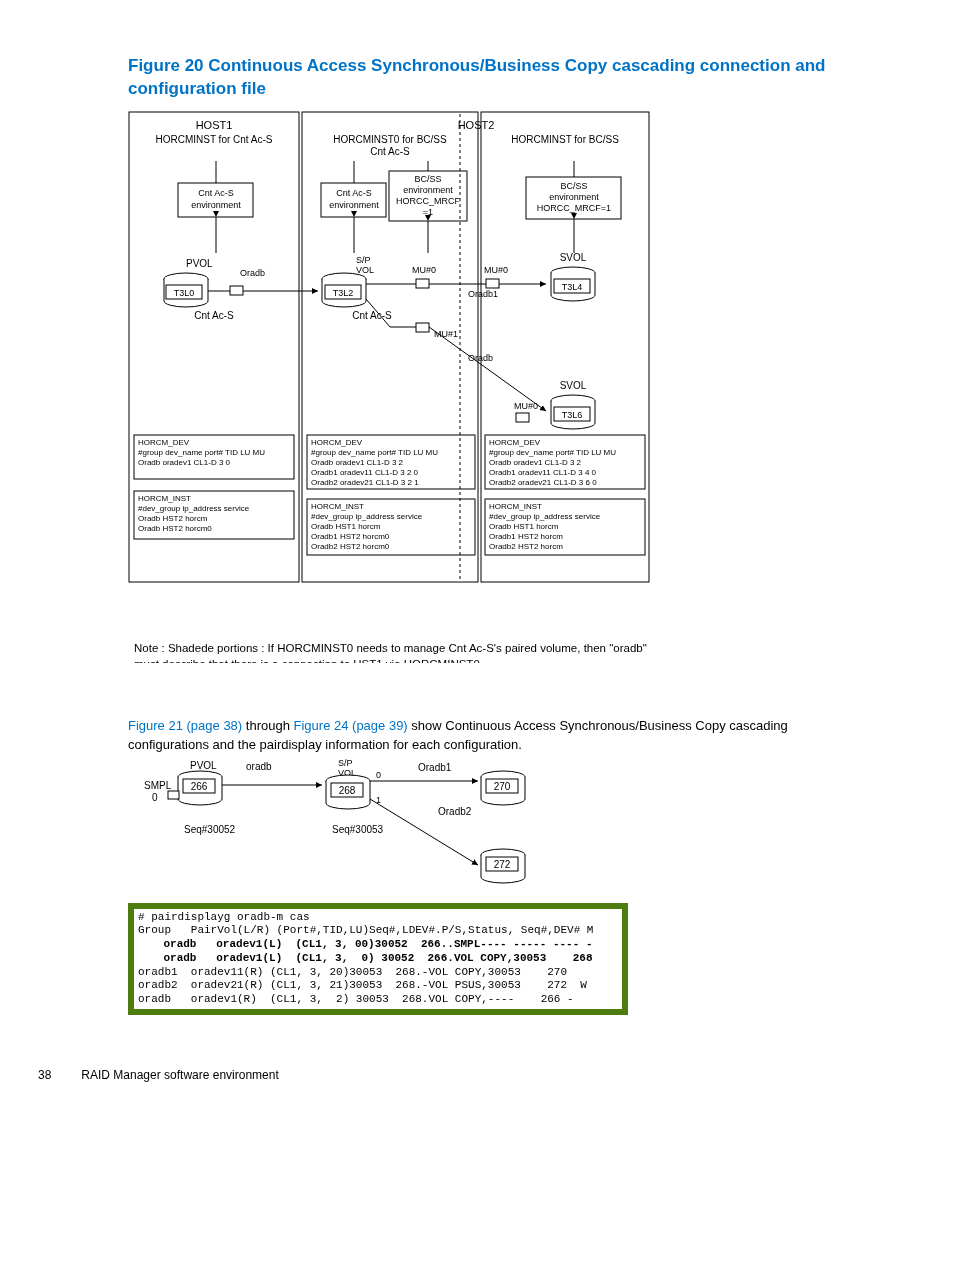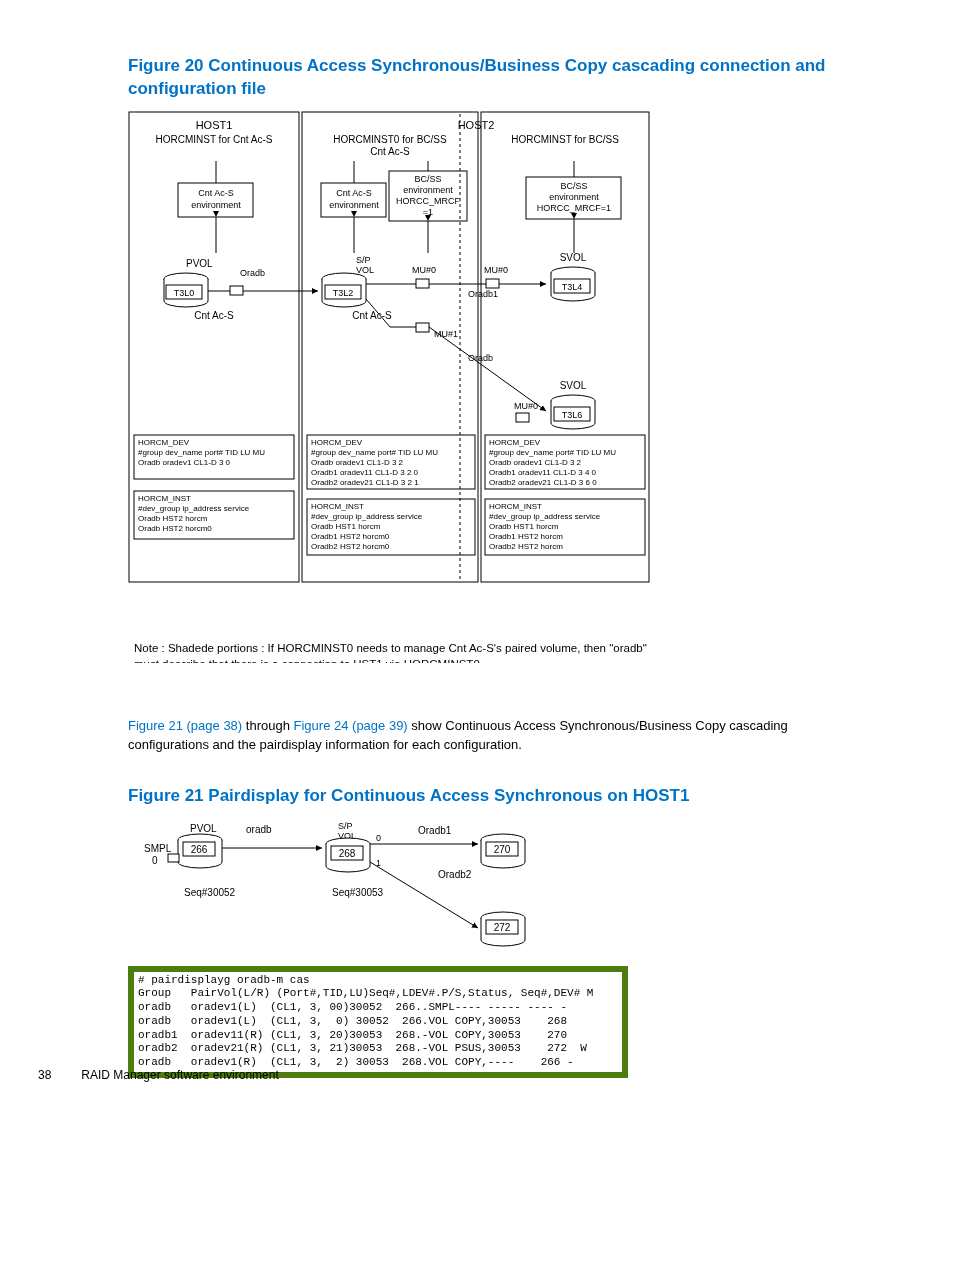--- a/index.html
+++ b/index.html
@@ -57,21 +57,21 @@
     border: 6px solid #4d7c0f;
     margin: 8px 0 0 0;
     width: 500px;
     padding: 2px 4px;
     font-family: "Courier New", monospace;
     font-size: 11px;
     line-height: 1.25;
     white-space: pre;
     box-sizing: border-box;
   }
-  .pd-row.bold { font-weight: normal; color:#000; }
+  .pd-row.bold { font-weight: bold; color:#000;text-align:center; }
   .footer {
     position: absolute;
     left: 38px;
     bottom: 38px;
     font-size: 12px;
   }
   .pgnum { display:inline-block; width: 40px; }
   
   .svg-text { font-family: Arial, sans-serif; }
 </style>
@@ -224,21 +224,20 @@
       <foreignObject x="3" y="512" width="520" height="40">
         <div xmlns="http://www.w3.org/1999/xhtml" class="note">Note : Shadede portions : If HORCMINST0 needs to manage Cnt Ac-S's paired volume, then "oradb" must describe that there is a connection to HST1 via HORCMINST0.</div>
       </foreignObject>
     </svg>
   </div>
 
   <p class="body-para">
     <span class="lnk">Figure 21 (page 38)</span><span> through </span><span class="lnk">Figure 24 (page 39)</span><span> show Continuous Access Synchronous/Business Copy cascading configurations and the pairdisplay information for each configuration.</span>
   </p>
 
-  <div class="fig-caption2">Figure 21 Pairdisplay for Continuous Access Synchronous on HOST1</div>
 
   <div>
     <svg class="diagram-svg" width="440" height="140" viewBox="0 0 440 140" xmlns="http://www.w3.org/2000/svg">
 
       <text class="svg-text" x="16" y="34" font-size="10">SMPL</text>
       <text class="svg-text" x="24" y="46" font-size="10">0</text>
 
       <text class="svg-text" x="62" y="14" font-size="10">PVOL</text>
       <ellipse cx="72" cy="22" rx="22" ry="6" fill="#fff" stroke="#000"></ellipse>
       <path d="M50,22 v22 a22,6 0 0 0 44,0 v-22" fill="#fff" stroke="#000"></path>

